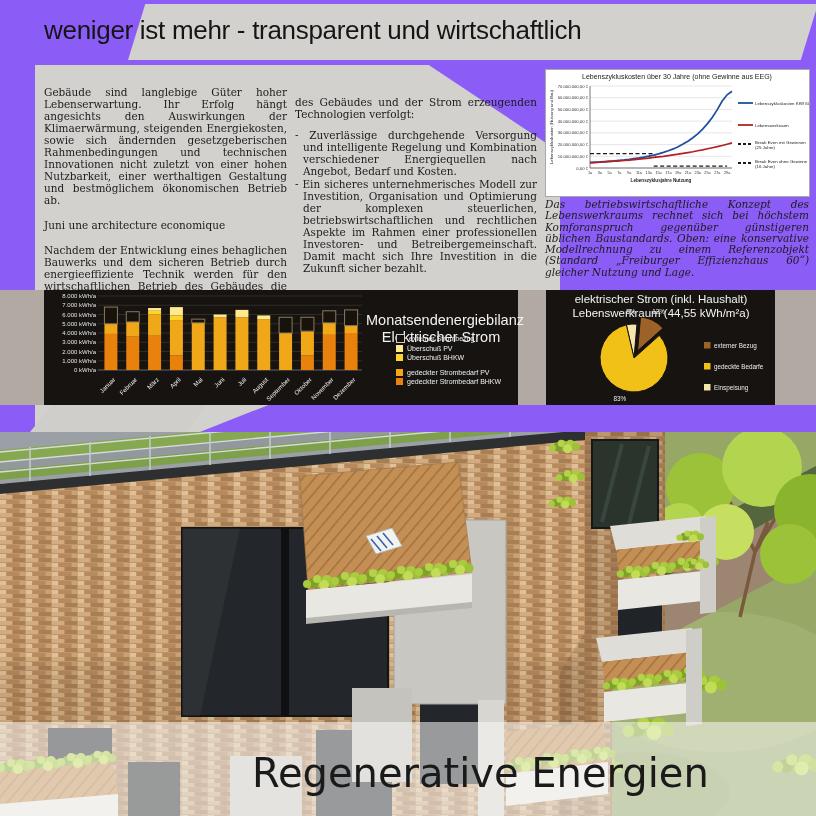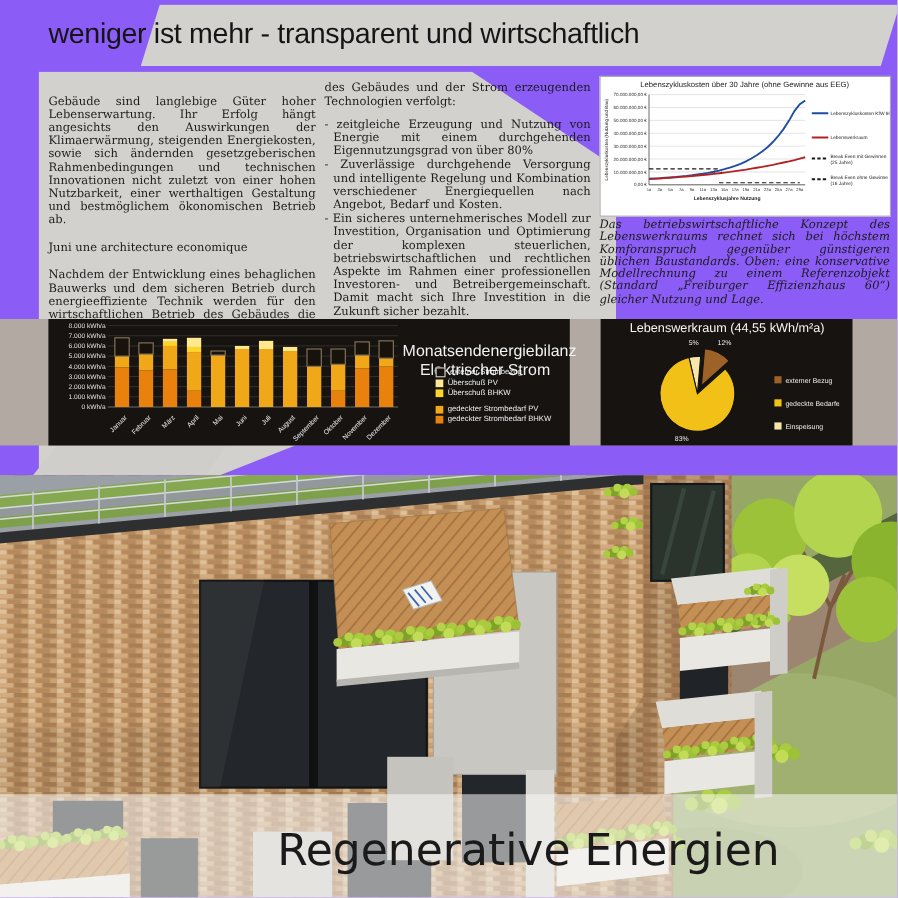--- a/index.html
+++ b/index.html
@@ -12,21 +12,21 @@
   .wm-stroke{left:35px;top:65px;width:525px;height:367px;background:#d2d1ce;
           clip-path:polygon(0 0,75% 0,100% 23.8%,100% 61.3%,31.4% 100%,0 100%);}
   .wm-tip{left:30px;top:405px;width:175px;height:27px;background:#cfcecb;
           clip-path:polygon(12.5% 0,100% 0,90% 100%,0 100%);}
   
   .page-title{left:44px;top:15px;font-size:26px;letter-spacing:-.3px;color:#151515;}
   
   .serif{font-family:"DejaVu Serif","Liberation Serif",serif;color:#1c1c1c;
          font-size:10.5px;line-height:12px;text-align:justify;}
   .col1{left:44px;top:73px;width:243px;}
-  .col2{left:295px;top:61px;width:242px;}
+  .col2{left:295px;top:83px;width:242px;}
   .col1 p,.col2 p{margin:13px 0 9px 0;}
   .bullet{text-indent:-8px;padding-left:8px;margin:0 0 1px 0 !important;}
   .caption{left:545px;top:199px;width:264px;font-style:italic;font-size:10.5px;line-height:11.3px;}
   
   .linechart{left:545px;top:69px;width:263px;height:126px;background:#fff;border:1px solid #a9a9a9;}
   
   .darkband{left:0;top:290px;width:816px;height:115px;background:#b2aaa2;}
   .panel1{left:44px;top:290px;width:474px;height:115px;background:#161310;}
   .panel2{left:546px;top:290px;width:229px;height:115px;background:#161310;}
   .bar-title{left:366px;top:312px;width:150px;text-align:center;color:#f2f2f2;
@@ -56,21 +56,20 @@
 
   <div class="abs page-title">weniger ist mehr - transparent und wirtschaftlich</div>
 
   <div class="abs col1 serif">
     <p>Gebäude sind langlebige Güter hoher Lebenserwartung. Ihr Erfolg hängt angesichts den Auswirkungen der Klimaerwärmung, steigenden Energiekosten, sowie sich ändernden gesetzgeberischen Rahmenbedingungen und technischen Innovationen nicht zuletzt von einer hohen Nutzbarkeit, einer werthaltigen Gestaltung und bestmöglichem ökonomischen Betrieb ab.</p>
     <p>Juni une architecture economique</p>
     <p>Nachdem der Entwicklung eines behaglichen Bauwerks und dem sicheren Betrieb durch energieeffiziente Technik werden für den wirtschaftlichen Betrieb des Gebäudes die folgenden wichtigsten Ziele für eine architektonische Integration und ökonomische Auswahl, Investition und Betrieb</p>
   </div>
   <div class="abs col2 serif">
     <p>des Gebäudes und der Strom erzeugenden Technologien verfolgt:</p>
-    <p class="bullet">- zeitgleiche Erzeugung und Nutzung von Energie mit einem durchgehenden Eigennutzungsgrad von über 80%</p>
     <p class="bullet">- Zuverlässige durchgehende Versorgung und intelligente Regelung und Kombination verschiedener Energiequellen nach Angebot, Bedarf und Kosten.</p>
     <p class="bullet">- Ein sicheres unternehmerisches Modell zur Investition, Organisation und Optimierung der komplexen steuerlichen, betriebswirtschaftlichen und rechtlichen Aspekte im Rahmen einer professionellen Investoren- und Betreibergemeinschaft. Damit macht sich Ihre Investition in die Zukunft sicher bezahlt.</p>
   </div>
 
   <div class="abs linechart">
     <svg id="lineSvg" width="263" height="126" viewBox="0 0 263 126">
         <line x1="44" y1="98" x2="186" y2="98" stroke="#cdcdcd" stroke-width="0.5"></line>
         <text x="42" y="99.5" text-anchor="end" font-size="4.2" fill="#333">0,00 €</text>
         <line x1="44" y1="86.28571428571429" x2="186" y2="86.28571428571429" stroke="#cdcdcd" stroke-width="0.5"></line>
         <text x="42" y="87.78571428571429" text-anchor="end" font-size="4.2" fill="#333">10.000.000,00 €</text>
@@ -232,20 +231,21 @@
         <text x="73.78861513472911" y="111" text-anchor="middle" font-size="6.3" fill="#eeeeee">83%</text>
         <rect x="158" y="52" width="6.5" height="6.5" fill="#9c6227"></rect>
         <text x="168" y="58" font-size="6.3" fill="#eeeeee">externer Bezug</text>
         <rect x="158" y="73" width="6.5" height="6.5" fill="#f2c118"></rect>
         <text x="168" y="79" font-size="6.3" fill="#eeeeee">gedeckte Bedarfe</text>
         <rect x="158" y="94" width="6.5" height="6.5" fill="#f5e7ac"></rect>
         <text x="168" y="100" font-size="6.3" fill="#eeeeee">Einspeisung</text>
       </svg>
   </div>
   <div class="abs pie-title">
+    <div>elektrischer Strom (inkl. Haushalt)</div>
     <div>Lebenswerkraum (44,55 kWh/m²a)</div>
   </div>
 
   <div class="abs photo">
     <svg viewBox="0 0 816 384" width="816" height="384" preserveAspectRatio="none">
       <defs>
         <pattern id="brick" width="26" height="9" patternUnits="userSpaceOnUse">
           <rect width="26" height="9" fill="#bf9468"></rect>
           <rect x="0" y="0" width="12" height="4" fill="#d2ac7e"></rect>
           <rect x="13" y="0" width="12" height="4" fill="#a87e55"></rect>

